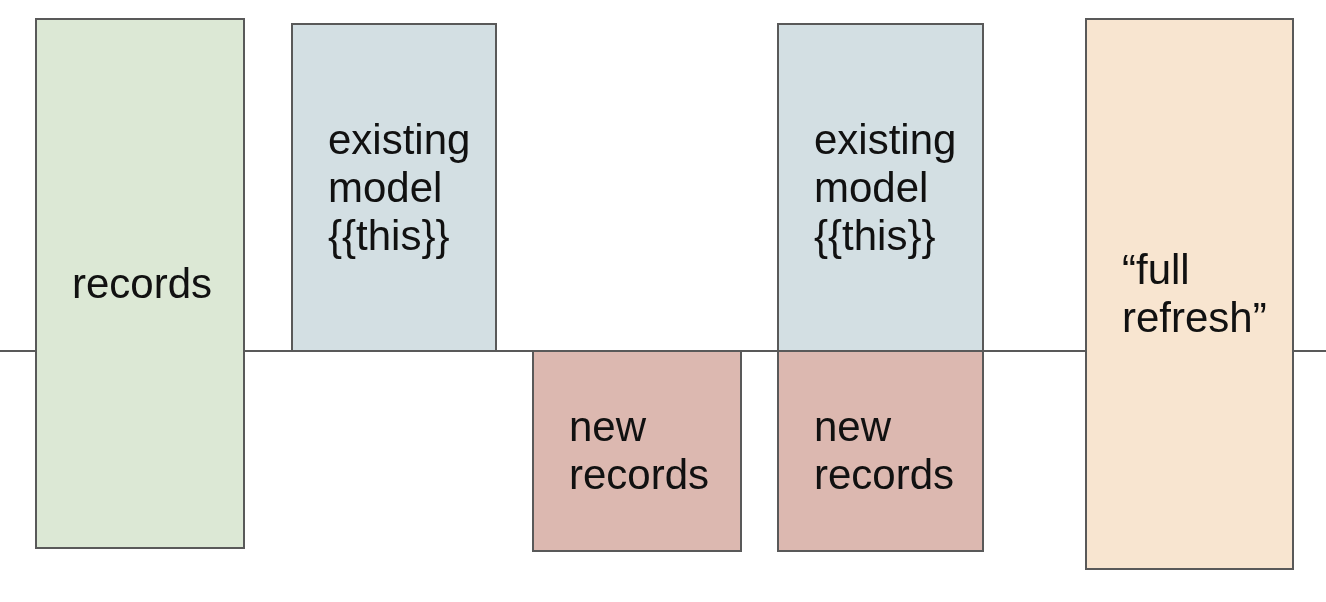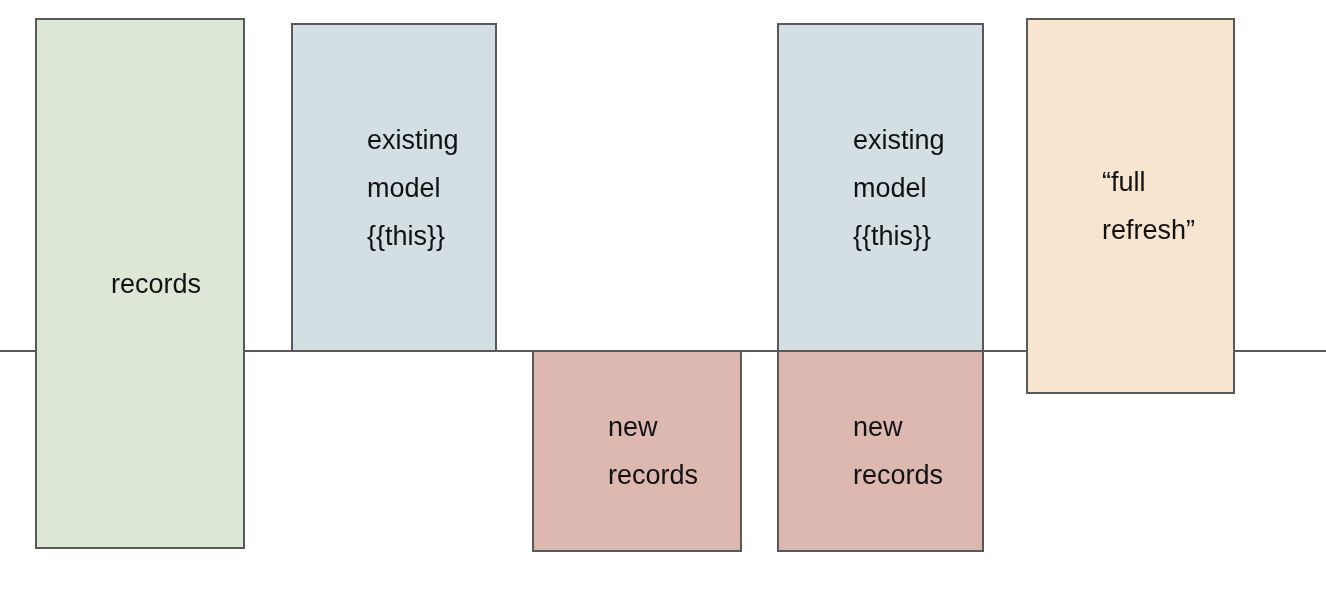--- a/index.html
+++ b/index.html
@@ -26,35 +26,34 @@
   }
   .box {
     position: absolute;
     box-sizing: border-box;
     border: 2px solid var(--border, #595959);
     display: flex;
     align-items: center;
     z-index: 2;
   }
   .box .label {
-    font-size: 27px;
+    font-size: 42px;
     line-height: 48px;
     color: var(--text, #111111);
     padding-left: 35px;
     padding-right: 6px;
     white-space: pre-line;
     letter-spacing: 0;
-    margin-left: 39px;
   }
   .box-source       { left: 35px;   top: 18px;  width: 210px; height: 531px; background: var(--source-fill, #dce8d5); }
   .box-model-1      { left: 291px;  top: 23px;  width: 206px; height: 329px; background: var(--model-fill, #d3dfe3); }
   .box-new-1        { left: 532px;  top: 350px; width: 210px; height: 202px; background: var(--records-fill, #dcb8b0); }
   .box-model-2      { left: 777px;  top: 23px;  width: 207px; height: 329px; background: var(--model-fill, #d3dfe3); }
   .box-new-2        { left: 777px;  top: 350px; width: 207px; height: 202px; background: var(--records-fill, #dcb8b0); }
-  .box-full-refresh { left: 1026px; top: 18px;  width: 209px; height: 376px; background: var(--refresh-fill, #f8e5d0); }
+  .box-full-refresh { left: 1085px; top: 18px;  width: 209px; height: 552px; background: var(--refresh-fill, #f8e5d0); }
 </style>
 </head>
 <body>
 
 <div class="stage">
 
   <div class="divider"></div>
 
   <div class="box box-source">
     <div class="label">records</div>

